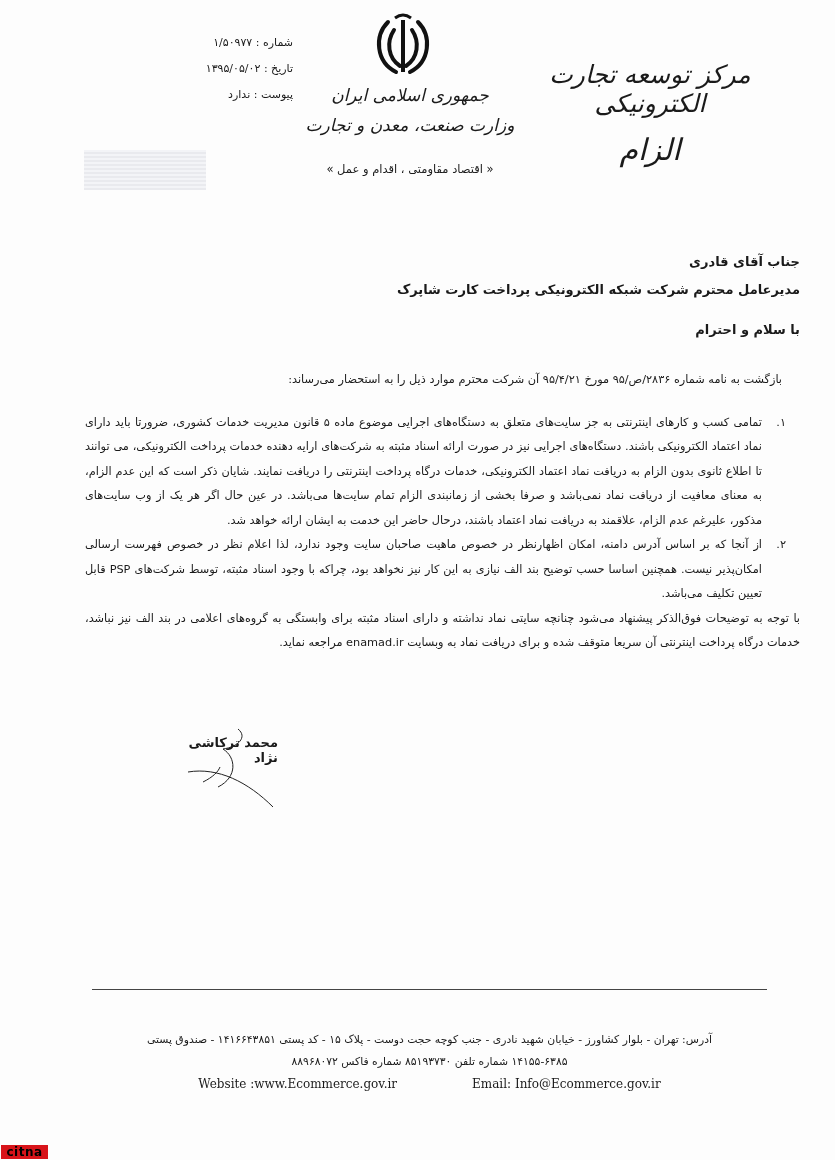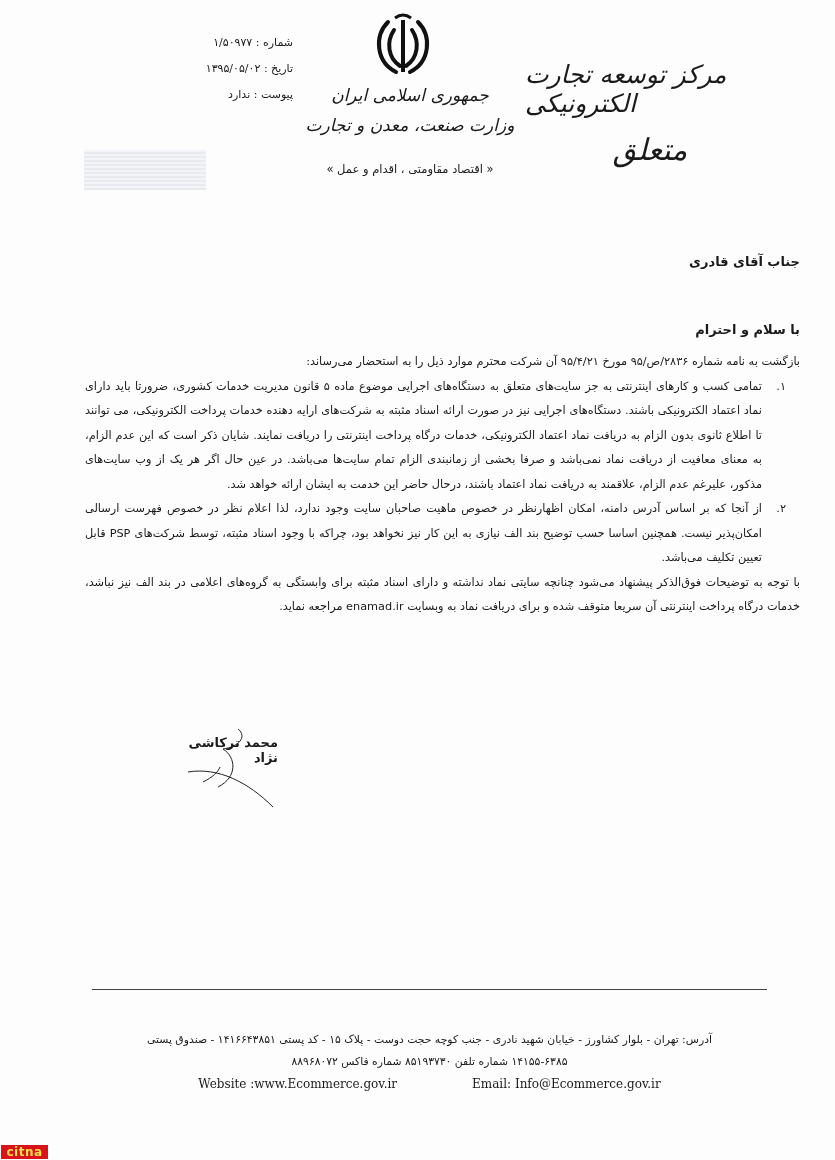--- a/index.html
+++ b/index.html
@@ -5,46 +5,46 @@
   html, body { margin: 0; padding: 0; background: #ffffff; }
   body { width: 835px; height: 1160px; position: relative; overflow: hidden; font-family: "DejaVu Sans", sans-serif; color: #1a1a1a; }
   .page { position: absolute; inset: 0; background: #fdfdfd; }
 
   
   .meta { position: absolute; left: 183px; top: 30px; width: 110px; direction: rtl; font-size: 11px; line-height: 26px; text-align: right; }
   .meta div { white-space: nowrap; }
   .emblem { position: absolute; left: 370px; top: 10px; width: 66px; height: 68px; }
   .republic { position: absolute; left: 300px; top: 80px; width: 220px; text-align: center; direction: rtl; font-family: "DejaVu Serif", serif; font-style: italic; font-size: 17px; line-height: 30px; }
   .slogan { position: absolute; left: 300px; top: 162px; width: 220px; text-align: center; direction: rtl; font-size: 11.5px; font-weight: normal; }
-  .org { position: absolute; left: 525px; top: 60px; width: 250px; text-align: left; direction: rtl; font-family: "DejaVu Serif", serif; font-style: italic; font-size: 25px; }
+  .org { position: absolute; left: 525px; top: 60px; width: 250px; text-align: center; direction: rtl; font-family: "DejaVu Serif", serif; font-style: italic; font-size: 25px; }
   .rimis { position: absolute; left: 560px; top: 132px; width: 180px; text-align: center; direction: rtl; font-family: "DejaVu Serif", serif; font-style: italic; font-size: 30px; }
   .stamp { position: absolute; left: 84px; top: 150px; width: 122px; height: 40px; background: repeating-linear-gradient(0deg, #e9eaee 0 2px, #f3f4f7 2px 4px); }
 
   
   .addr { position: absolute; right: 35px; top: 248px; width: 700px; direction: rtl; text-align: right; font-weight: bold; font-size: 13px; line-height: 28px; }
   .greet { position: absolute; right: 35px; top: 322px; width: 700px; direction: rtl; font-weight: bold; font-size: 13px; }
 
   
   .body { position: absolute; right: 35px; top: 350px; width: 715px; direction: rtl; text-align: justify; font-size: 11.3px; line-height: 24.5px; }
-  .intro { margin: 0; }
+  .intro { margin: 18px; }
   ol { margin: 0; padding: 0; list-style: none; }
   ol li { position: relative; padding-right: 38px; }
   ol li .num { position: absolute; right: 14px; top: 0; }
   .closing { margin: 0; text-indent: 0; }
 
   
   .sign { position: absolute; left: 178px; top: 727px; width: 110px; height: 85px; }
   .sign-name { position: absolute; left: 178px; top: 735px; width: 100px; text-align: right; direction: rtl; font-weight: bold; font-size: 13px; }
 
   
   .footer-rule { position: absolute; left: 92px; top: 989px; width: 675px; height: 1px; background: #444; }
   .footer { position: absolute; left: 92px; top: 993px; width: 675px; direction: rtl; text-align: center; font-size: 10.8px; line-height: 22px; margin-top: 36px; }
   .footer .web { direction: ltr; font-family: "DejaVu Serif", serif; font-size: 12px; display: flex; justify-content: center; gap: 75px; text-align: right; }
 
-  .citna { position: absolute; left: 1px; top: 1145px; width: 47px; height: 14px; background: #d8141a; color: #fde047; font-weight: bold; font-size: 12px; line-height: 14px; text-align: center; letter-spacing: 0.5px; }
+  .citna { position: absolute; left: 1px; top: 1145px; width: 47px; height: 14px; background: #d8141a; color: #000000; font-weight: bold; font-size: 12px; line-height: 14px; text-align: center; letter-spacing: 0.5px; }
 </style>
 </head>
 <body>
 
 <div class="page">
 
   <div class="meta">
     <div><span>شماره :</span> <span>۱/۵۰۹۷۷</span></div>
     <div><span>تاریخ :</span> <span>۱۳۹۵/۰۵/۰۲</span></div>
     <div><span>پیوست :</span> <span>ندارد</span></div>
@@ -61,26 +61,27 @@
     <path d="M25 8 Q33 2 41 8" fill="none" stroke="#111" stroke-width="3"></path>
   </svg>
 
   <div class="republic">
     <div>جمهوری اسلامی ایران</div>
     <div>وزارت صنعت، معدن و تجارت</div>
   </div>
   <div class="slogan">« اقتصاد مقاومتی ، اقدام و عمل »</div>
 
   <div class="org">مرکز توسعه تجارت الکترونیکی</div>
-  <div class="rimis">متعلق</div>
+  <div class="rimis">الزام</div>
 
   <div class="stamp"></div>
 
   <div class="addr">
     <div>جناب آقای قادری</div>
+    <div>مدیرعامل محترم شرکت شبکه الکترونیکی پرداخت کارت شاپرک</div>
   </div>
   <div class="greet">با سلام و احترام</div>
 
   <div class="body">
     <p class="intro">بازگشت به نامه شماره ۲۸۳۶/ص/۹۵ مورخ ۹۵/۴/۲۱ آن شرکت محترم موارد ذیل را به استحضار می‌رساند:</p>
     <ol>
       <li>
         <span class="num">۱.</span>
         <span>تمامی کسب و کارهای اینترنتی به جز سایت‌های متعلق به دستگاه‌های اجرایی موضوع ماده ۵ قانون مدیریت خدمات کشوری، ضرورتا باید دارای نماد اعتماد الکترونیکی باشند. دستگاه‌های اجرایی نیز در صورت ارائه اسناد مثبته به شرکت‌های ارایه دهنده خدمات پرداخت الکترونیکی، می توانند تا اطلاع ثانوی بدون الزام به دریافت نماد اعتماد الکترونیکی، خدمات درگاه پرداخت اینترنتی را دریافت نمایند. شایان ذکر است که این عدم الزام، به معنای معافیت از دریافت نماد نمی‌باشد و صرفا بخشی از زمانبندی الزام تمام سایت‌ها می‌باشد. در عین حال اگر هر یک از وب سایت‌های مذکور، علیرغم عدم الزام، علاقمند به دریافت نماد اعتماد باشند، درحال حاضر این خدمت به ایشان ارائه خواهد شد.</span>
       </li>

